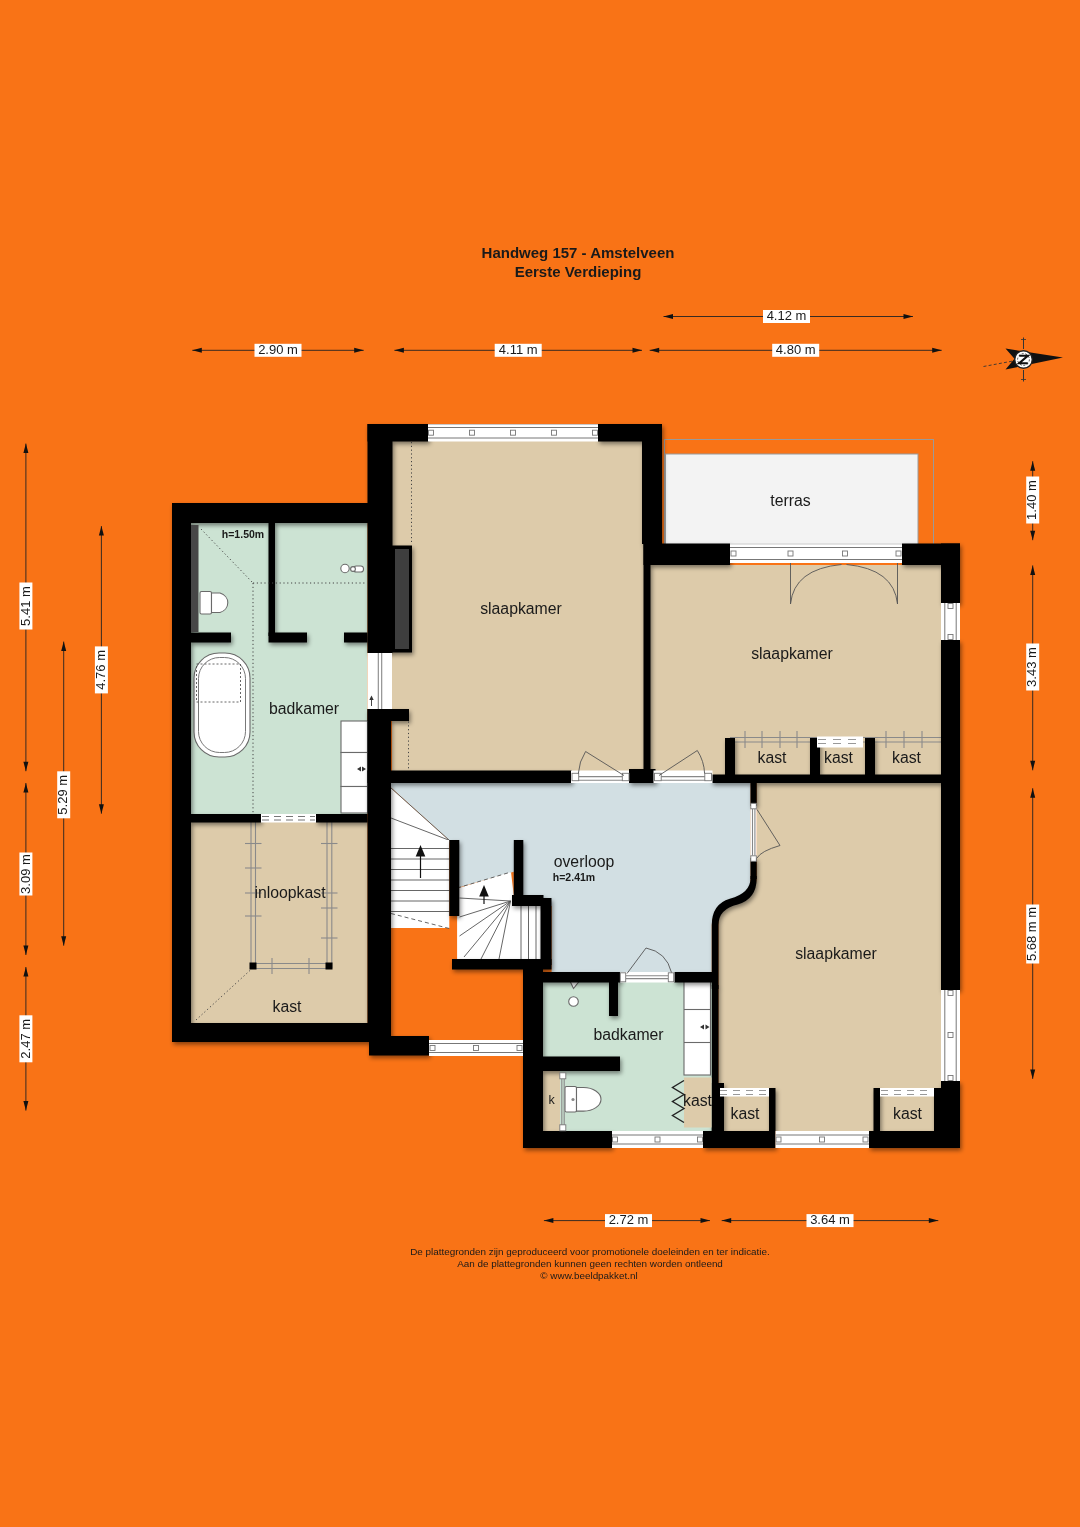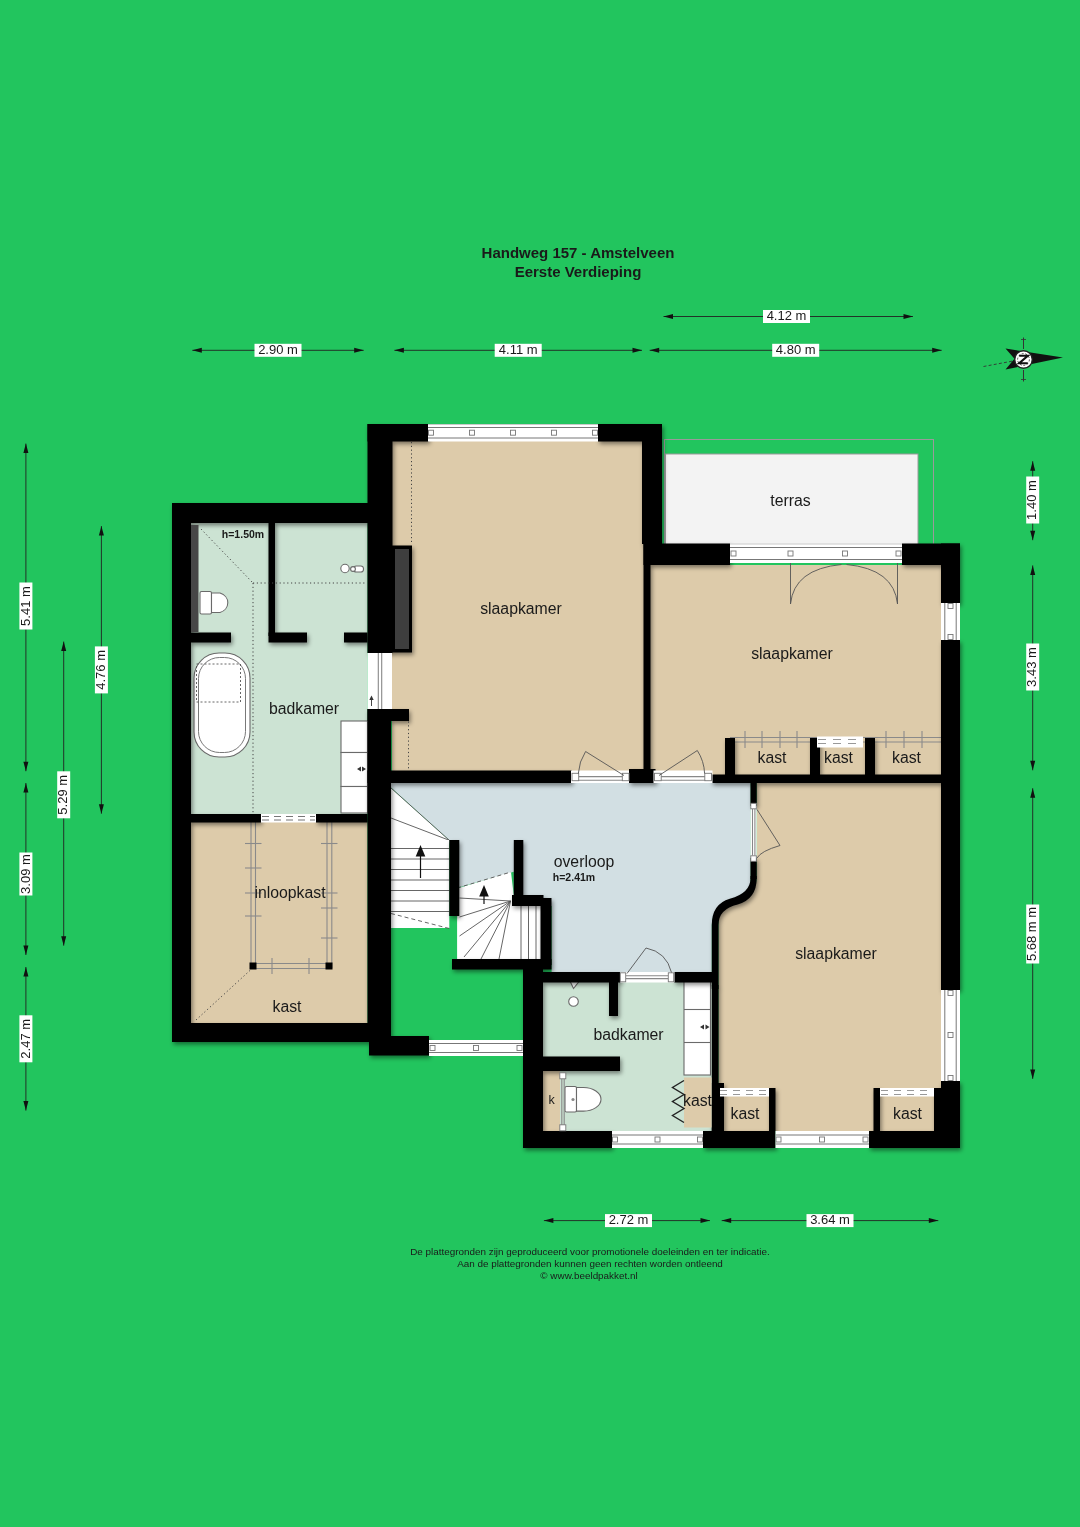--- a/index.html
+++ b/index.html
@@ -1,16 +1,16 @@
 <!DOCTYPE html>
 <html><head>
 <meta charset="utf-8">
 <style>
 html,body{margin:0;padding:0;background:#fff;}
-#page{width:1080px;height:1527px;position:relative;background:#22c55e;overflow:hidden;}
+#page{width:1080px;height:1527px;position:relative;background:#f97316;overflow:hidden;}
 svg{position:absolute;top:0;left:0;}
 text{font-family:"Liberation Sans",sans-serif;fill:#1a1a1a;}
 .rl{font-size:15.8px;}
 .dm{font-size:13px;}
 .sm{font-size:10.5px;font-weight:bold;}
 .ti{font-size:15px;font-weight:bold;}
 .di{font-size:9.9px;}
 </style>
 </head>
 <body>

